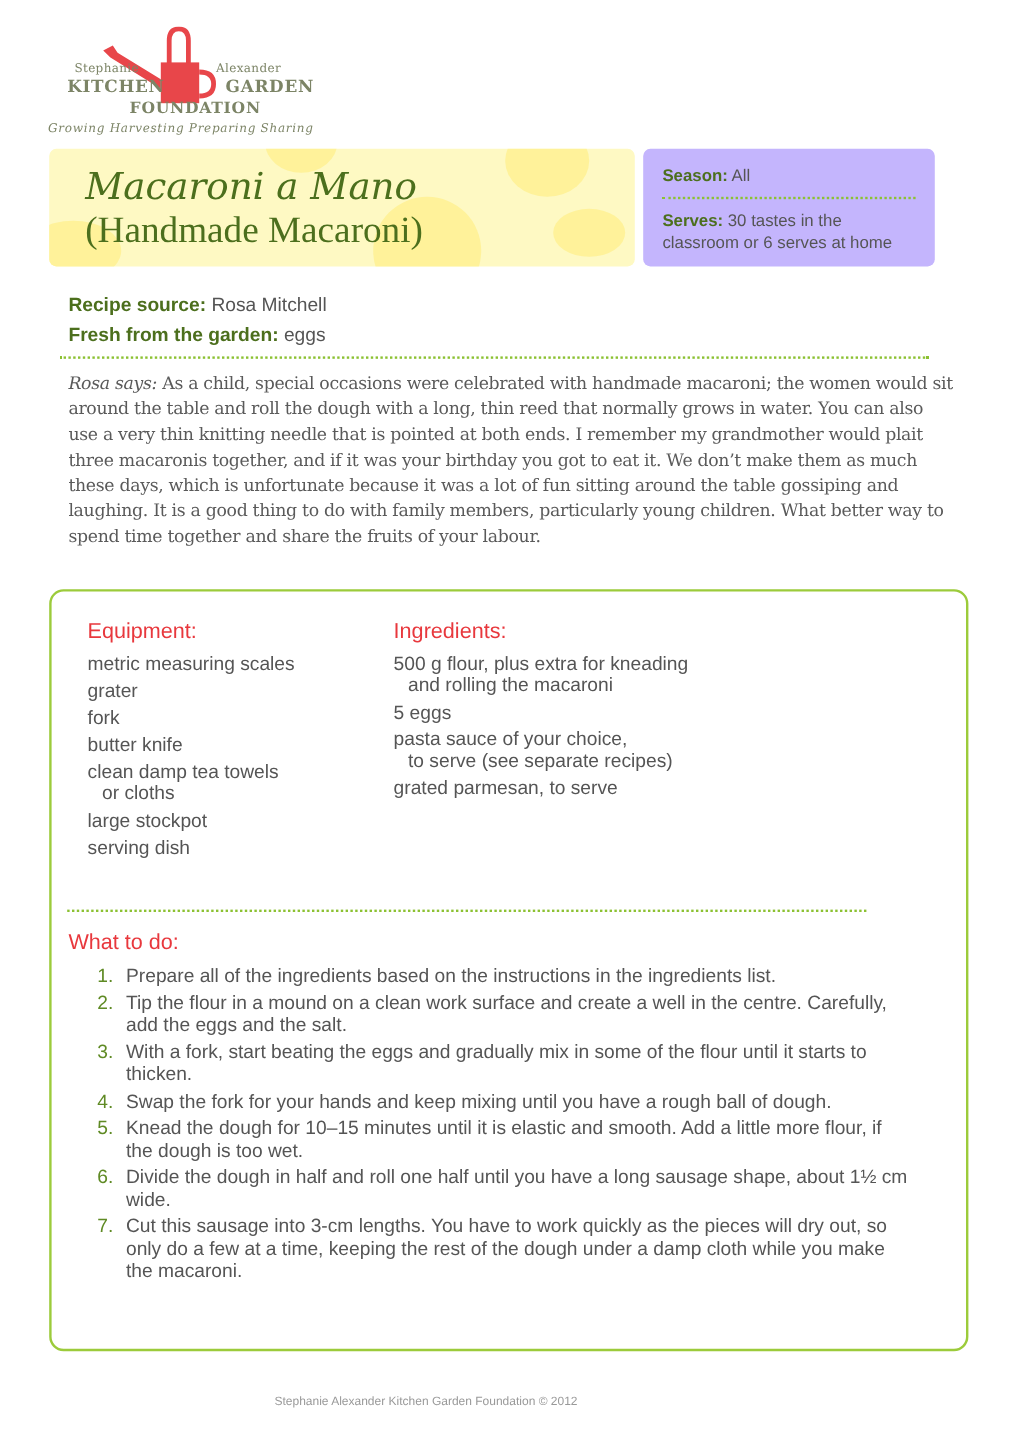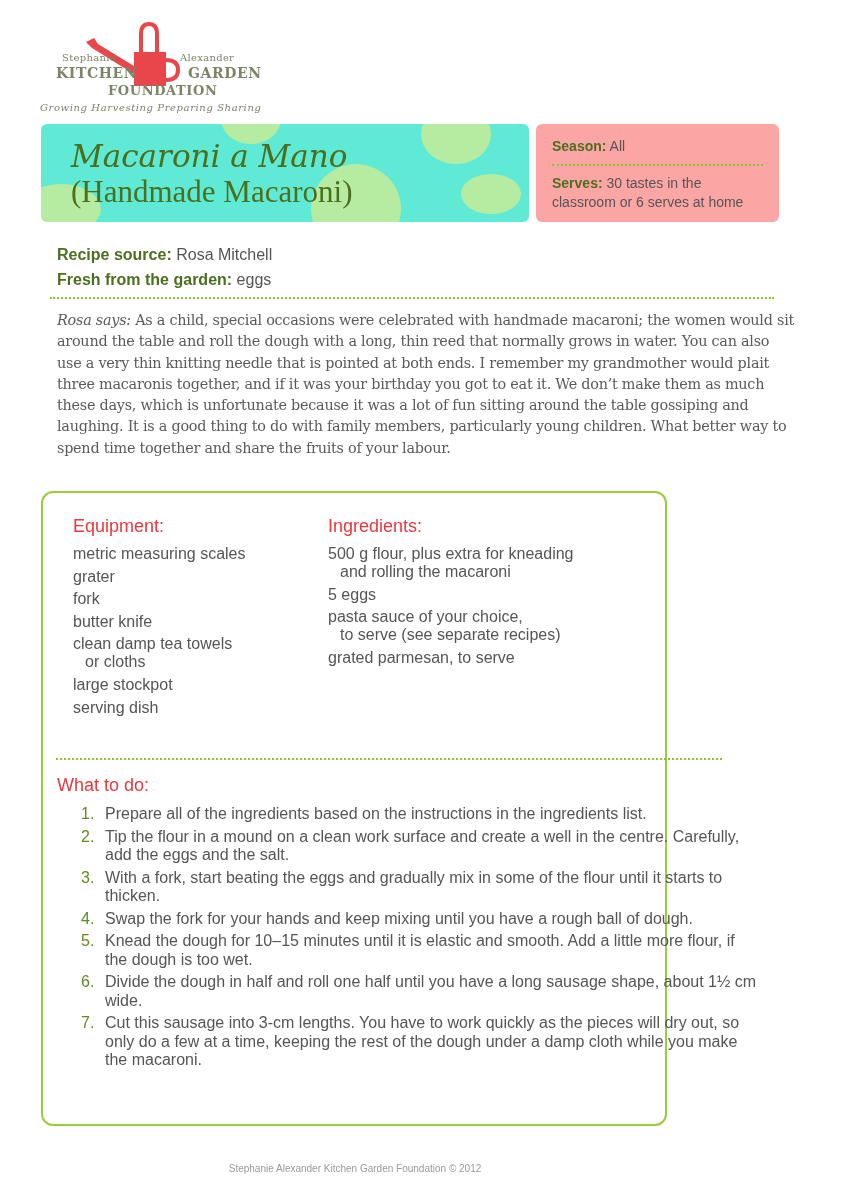--- a/index.html
+++ b/index.html
@@ -7,44 +7,44 @@
     body { position: relative; font-family: "Liberation Sans", sans-serif; color: #555555; }
 
     
     .logo { position: absolute; left: 36px; top: 22px; width: 230px; height: 100px; }
     .logo svg { position: absolute; left: 0; top: 0; }
     .logo .l-small { position: absolute; font-family: "DejaVu Serif", serif; font-size: 10px; color: #7c8466; letter-spacing: 0.3px; }
     .logo .l-big { position: absolute; font-family: "DejaVu Serif", serif; font-size: 14px; font-weight: bold; color: #7c8466; letter-spacing: 0.6px; margin-left: 12px; }
     .logo .tagline { position: absolute; left: 4px; top: 80px; font-family: "DejaVu Serif", serif; font-style: italic; font-size: 10px; color: #7c8466; letter-spacing: 0.6px; white-space: nowrap; }
 
     
-    .banner { position: absolute; left: 41px; top: 124px; width: 488px; height: 98px; background: #5eead4; border-radius: 6px; overflow: hidden; }
+    .banner { position: absolute; left: 41px; top: 124px; width: 488px; height: 98px; background: #fef9c3; border-radius: 6px; overflow: hidden; }
     .banner .deco { position: absolute; border-radius: 50%; background: rgba(255, 236, 120, 0.55); }
     .banner h1 { position: absolute; left: 30px; top: 14px; font-family: "DejaVu Serif", serif; font-weight: normal; color: #4c6f1d; font-size: 31px; line-height: 36px; }
     .banner h1 .t1 { font-style: italic; display: block; }
     .banner h1 .t2 { display: block; font-family: Liberation Serif, serif; }
 
     
-    .infobox { position: absolute; left: 536px; top: 124px; width: 243px; height: 98px; background: #fca5a5; border-radius: 6px; padding: 13px 16px; }
+    .infobox { position: absolute; left: 536px; top: 124px; width: 243px; height: 98px; background: #c4b5fd; border-radius: 6px; padding: 13px 16px; }
     .infobox .row { font-size: 14px; line-height: 19px; color: #555; }
     .infobox .lbl { color: #4c6f1d; font-weight: bold; }
     .dotline { border-top: 2px dotted #8cc132; height: 0; }
     .infobox .dotline { margin: 8px 0 8px 0; }
 
     
     .meta { position: absolute; left: 57px; top: 242px; font-size: 16px; line-height: 25px; }
     .meta .lbl { color: #4c6f1d; font-weight: bold; }
     .meta-divider { position: absolute; left: 50px; top: 297px; width: 724px; }
 
     
     .quote { position: absolute; left: 57px; top: 310px; width: 740px; font-family: "DejaVu Serif", serif; font-size: 14.4px; line-height: 21.3px; color: #5a5a5a; letter-spacing: -0.25px; }
     .quote em { font-style: italic; }
 
     
-    .mainbox { position: absolute; left: 41px; top: 491px; width: 626px; height: 635px; border: 2px solid #9ccb3b; border-radius: 12px; }
+    .mainbox { position: absolute; left: 41px; top: 491px; width: 766px; height: 635px; border: 2px solid #9ccb3b; border-radius: 12px; }
     .sec-title { position: absolute; color: #e8383d; font-size: 18px; }
     .list { position: absolute; font-size: 16px; color: #555; }
     .list .item { line-height: 18px; margin-bottom: 4.6px; }
     .list .item .cont { padding-left: 12px; display: block; }
     .box-divider { position: absolute; left: 13px; top: 265px; width: 666px; }
 
     .steps { position: absolute; left: 38px; top: 312px; width: 680px; font-size: 16px; color: #555; }
     .step { position: relative; padding-left: 24px; line-height: 18.5px; margin-bottom: 4px; }
     .step .num { position: absolute; left: 0; top: 0; color: #5f8a24; }
 

